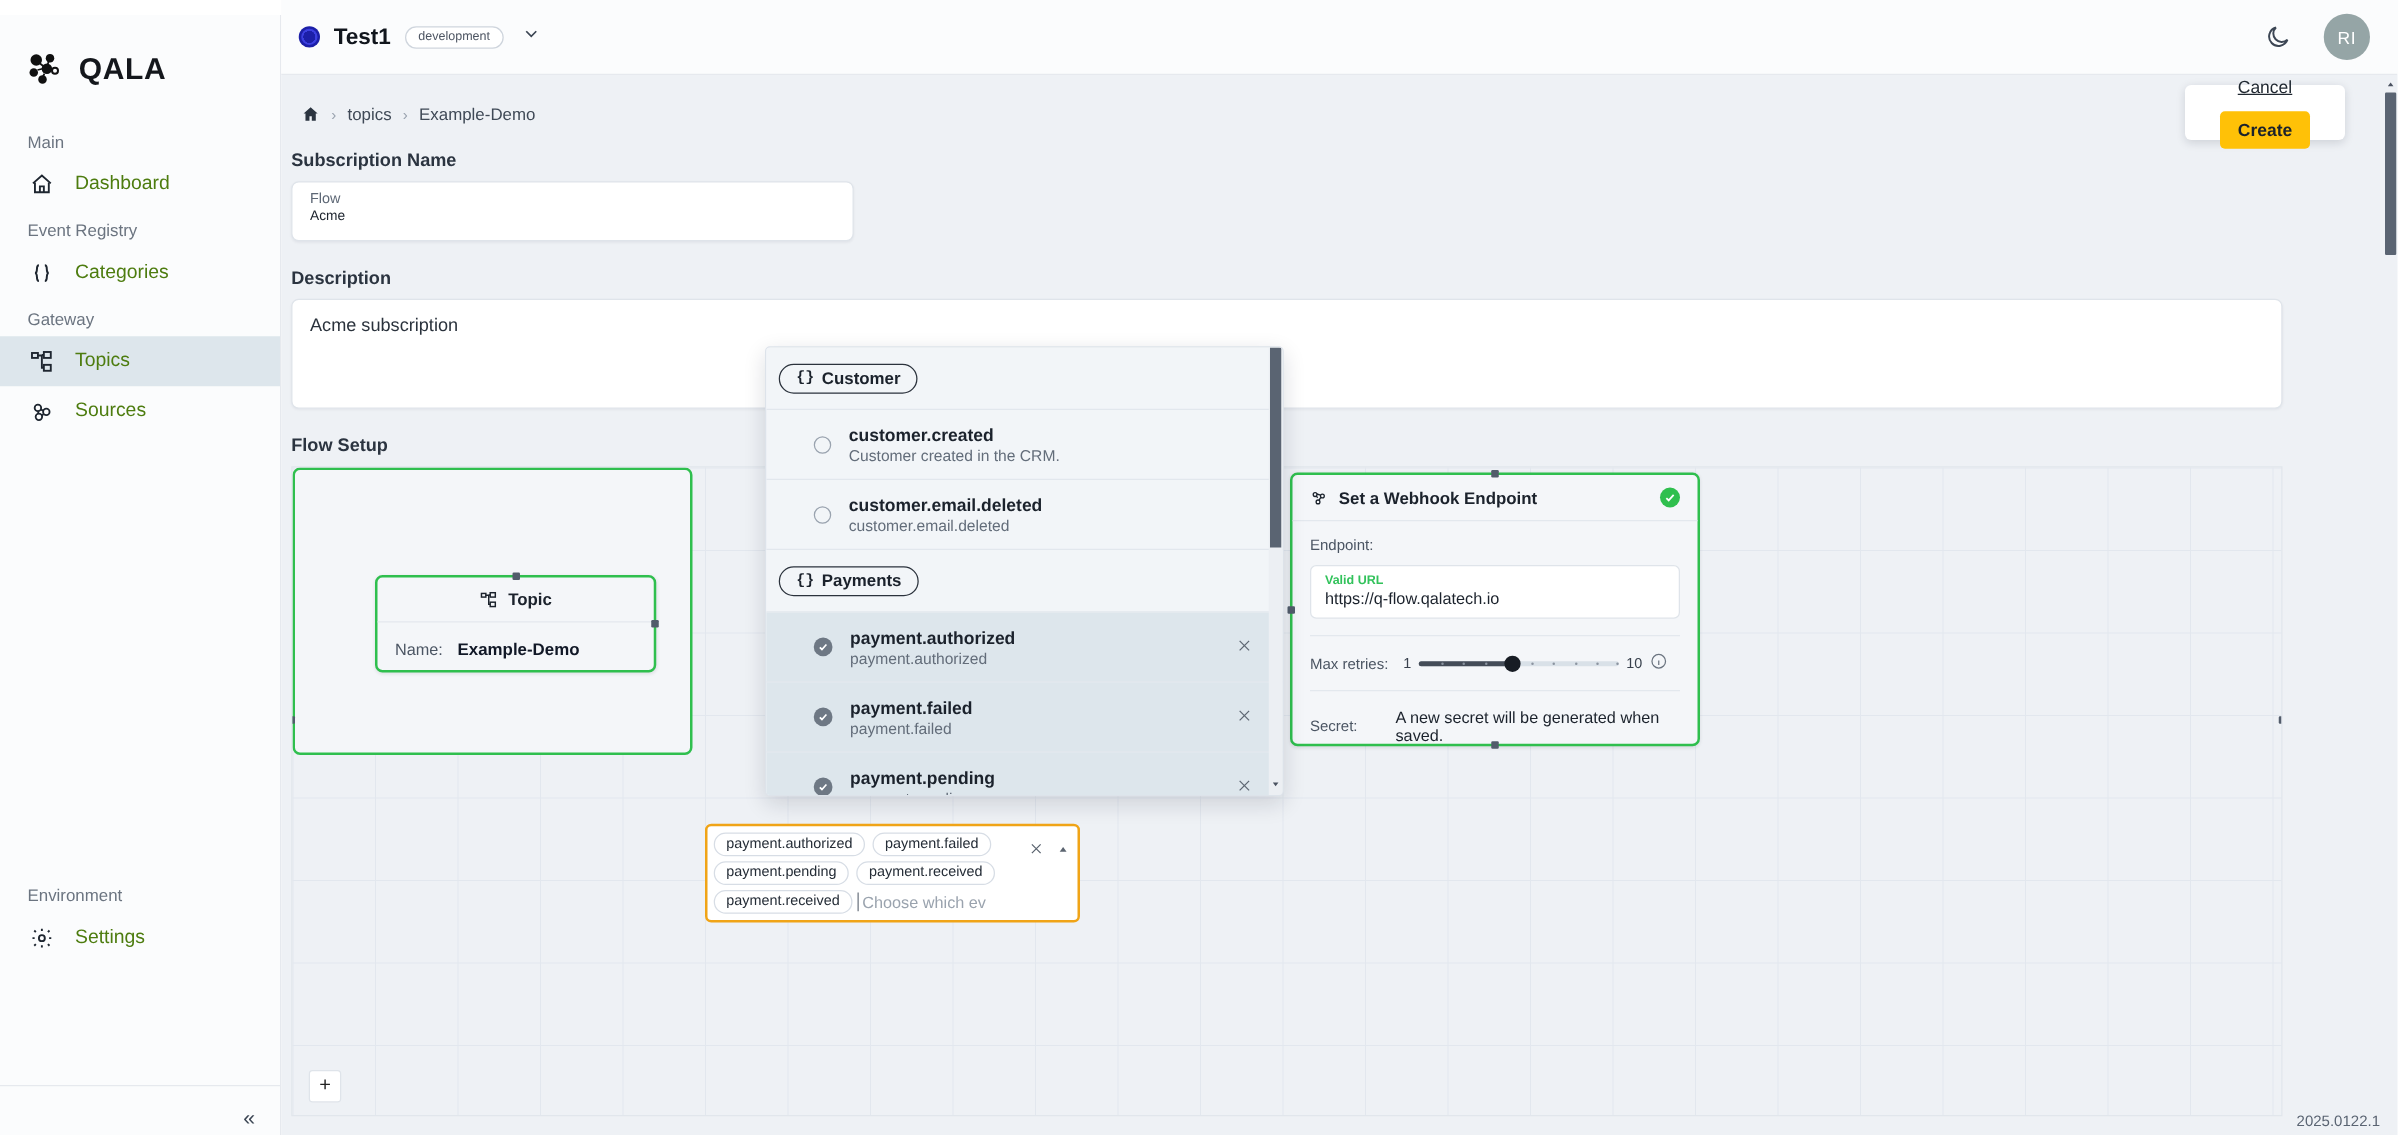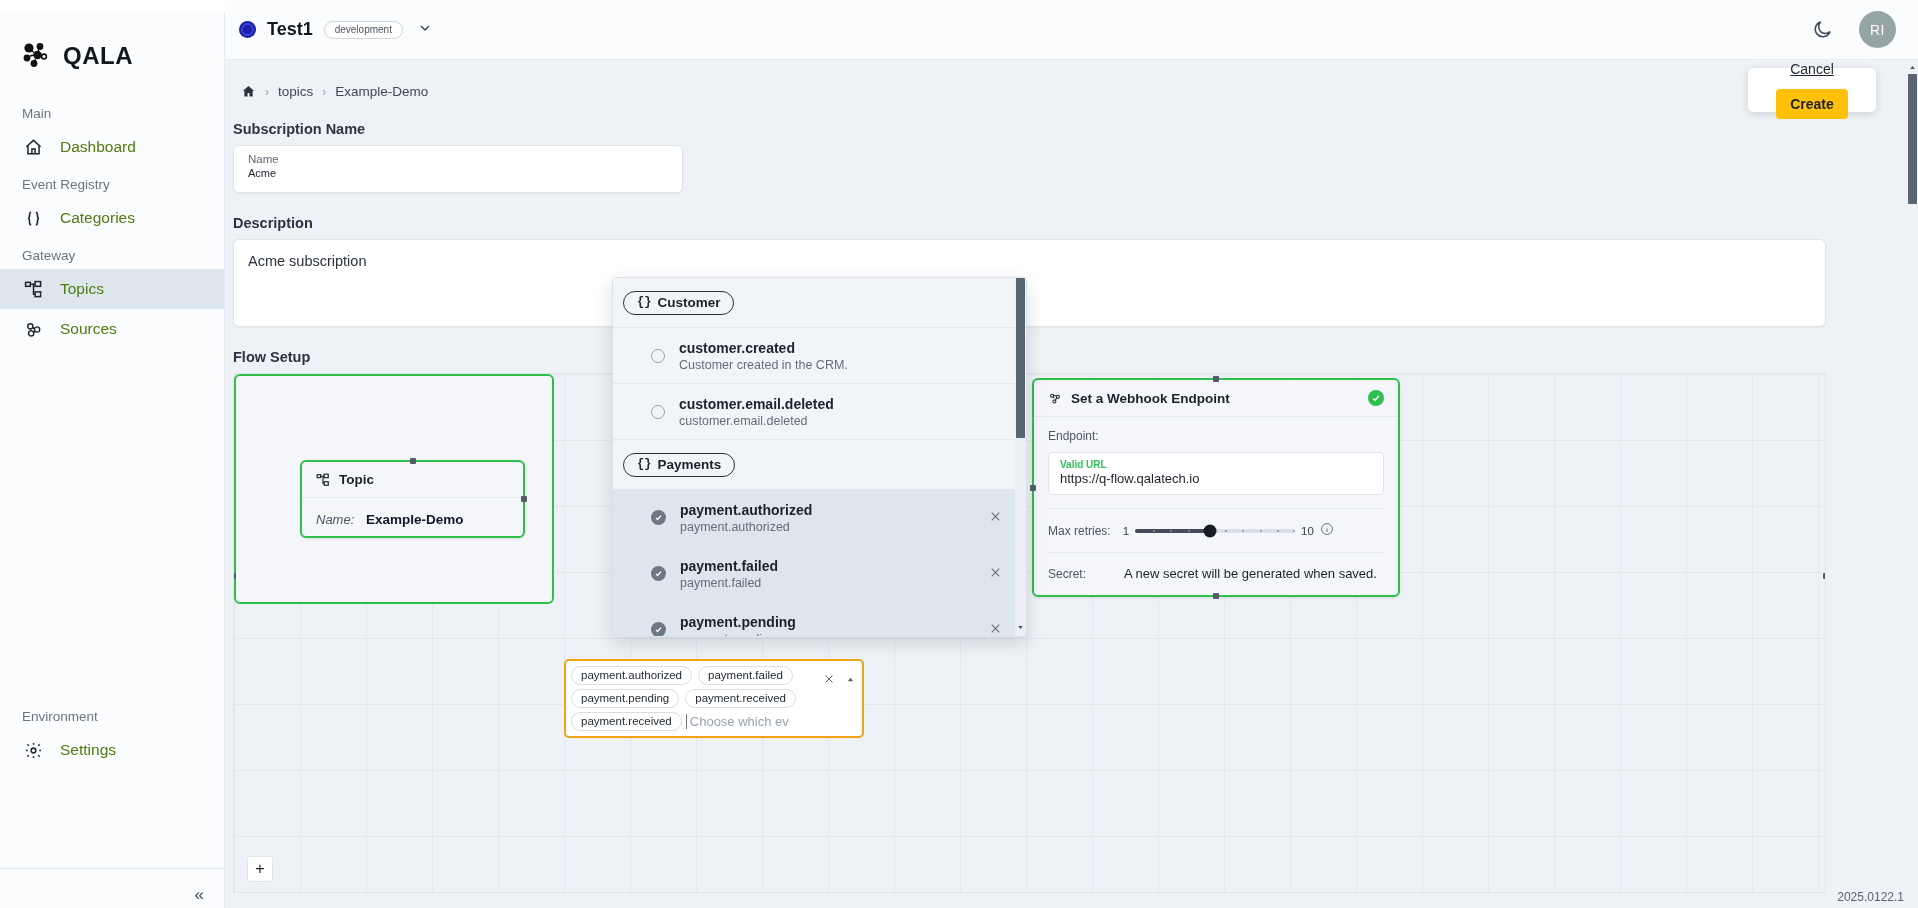--- a/index.html
+++ b/index.html
@@ -88,25 +88,25 @@
     background-size: 66px 66px;
     border: 1px solid #e1e6ec;
     overflow: hidden;
   }
   .node {
     position: absolute; background: #f4f6f9; border: 2px solid #2fbf4e; border-radius: 6px;
     box-shadow: 0 1px 3px rgba(16,24,40,.10);
   }
   .node-head {
     display: flex; align-items: center; gap: 9px; padding: 10px 14px;
-    border-bottom: 1px solid #e3e8ee; font-size: 13.5px; color: #1b222c; font-weight: 600;
+    border-bottom: 1px solid #e3e8ee; font-size: 13.5px; color: #1b222c; font-weight: 600; justify-content: center;
   }
   .node-body { padding: 14px; font-size: 13.5px; }
   .topic-node { left: 66px; top: 86px; width: 225px; height: 78px; }
-  .topic-name-label { color: #4b5563; font-size: 13px; font-style: italic; }
+  .topic-name-label { color: #4b5563; font-size: 13px; }
   .topic-name-val { color: #111827; font-weight: 600; font-size: 13.5px; margin-left: 8px; }
 
   .handle { position: absolute; width: 6px; height: 6px; background: #525c6b; border-radius: 1px; }
 
   .events-node {
     left: 319px; top: 86px; width: 320px; height: 230px;
     background: #f4f6f9; border: 2px solid #2fbf4e; border-radius: 6px;
   }
   .chips-input {
     position: absolute; left: 330px; top: 285px; width: 300px; min-height: 44px;
@@ -121,21 +121,21 @@
   .chips-ph::before { content: ""; position: absolute; left: -2px; top: 0px; bottom: 0; width: 1px; background: #6d7580; }
   .chips-actions { position: absolute; right: 6px; top: 12px; display: flex; align-items: center; gap: 10px; }
   .ci-btn { color: #5b6470; cursor: pointer; font-size: 13px; }
 
   .plus-node {
     position: absolute; left: 707px; top: 187px; width: 30px; height: 30px; border-radius: 50%;
     background: #ffc107; color: #fff; display: flex; align-items: center; justify-content: center;
     font-size: 19px; cursor: pointer; line-height: 1;
   }
 
-  .webhook-node { left: 798px; top: 4px; width: 368px; height: 219px; }
+  .webhook-node { left: 798px; top: 4px; width: 328px; height: 219px; }
   .wh-row { display: flex; align-items: center; }
   .wh-label { font-size: 12px; color: #4b5563; }
   .url-box {
     background: #fff; border: 1px solid #dfe4ea; border-radius: 5px;
     padding: 6px 11px 8px; margin-top: 9px;
   }
   .url-valid { font-size: 10px; color: #32c25b; font-weight: 600; }
   .url-val { font-size: 13px; color: #1b222c; margin-top: 1px; }
   .wh-divider { height: 1px; background: #e3e8ee; margin: 13px 0; }
   .slider-wrap { display: flex; align-items: center; gap: 6px; }
@@ -325,21 +325,21 @@
             </svg>
         </span>
         <span class="crumb-sep">›</span>
         <span class="crumb">topics</span>
         <span class="crumb-sep">›</span>
         <span class="crumb">Example-Demo</span>
       </div>
 
       <div class="field-label">Subscription Name</div>
       <div class="input-box name-box">
-        <div class="in-label">Name</div>
+        <div class="in-label">Flow</div>
         <div class="in-value">Acme</div>
       </div>
 
       <div class="field-label">Description</div>
       <div class="input-box desc-box">
         <span>Acme subscription</span>
       </div>
 
       <div class="field-label">Flow Setup</div>
 

